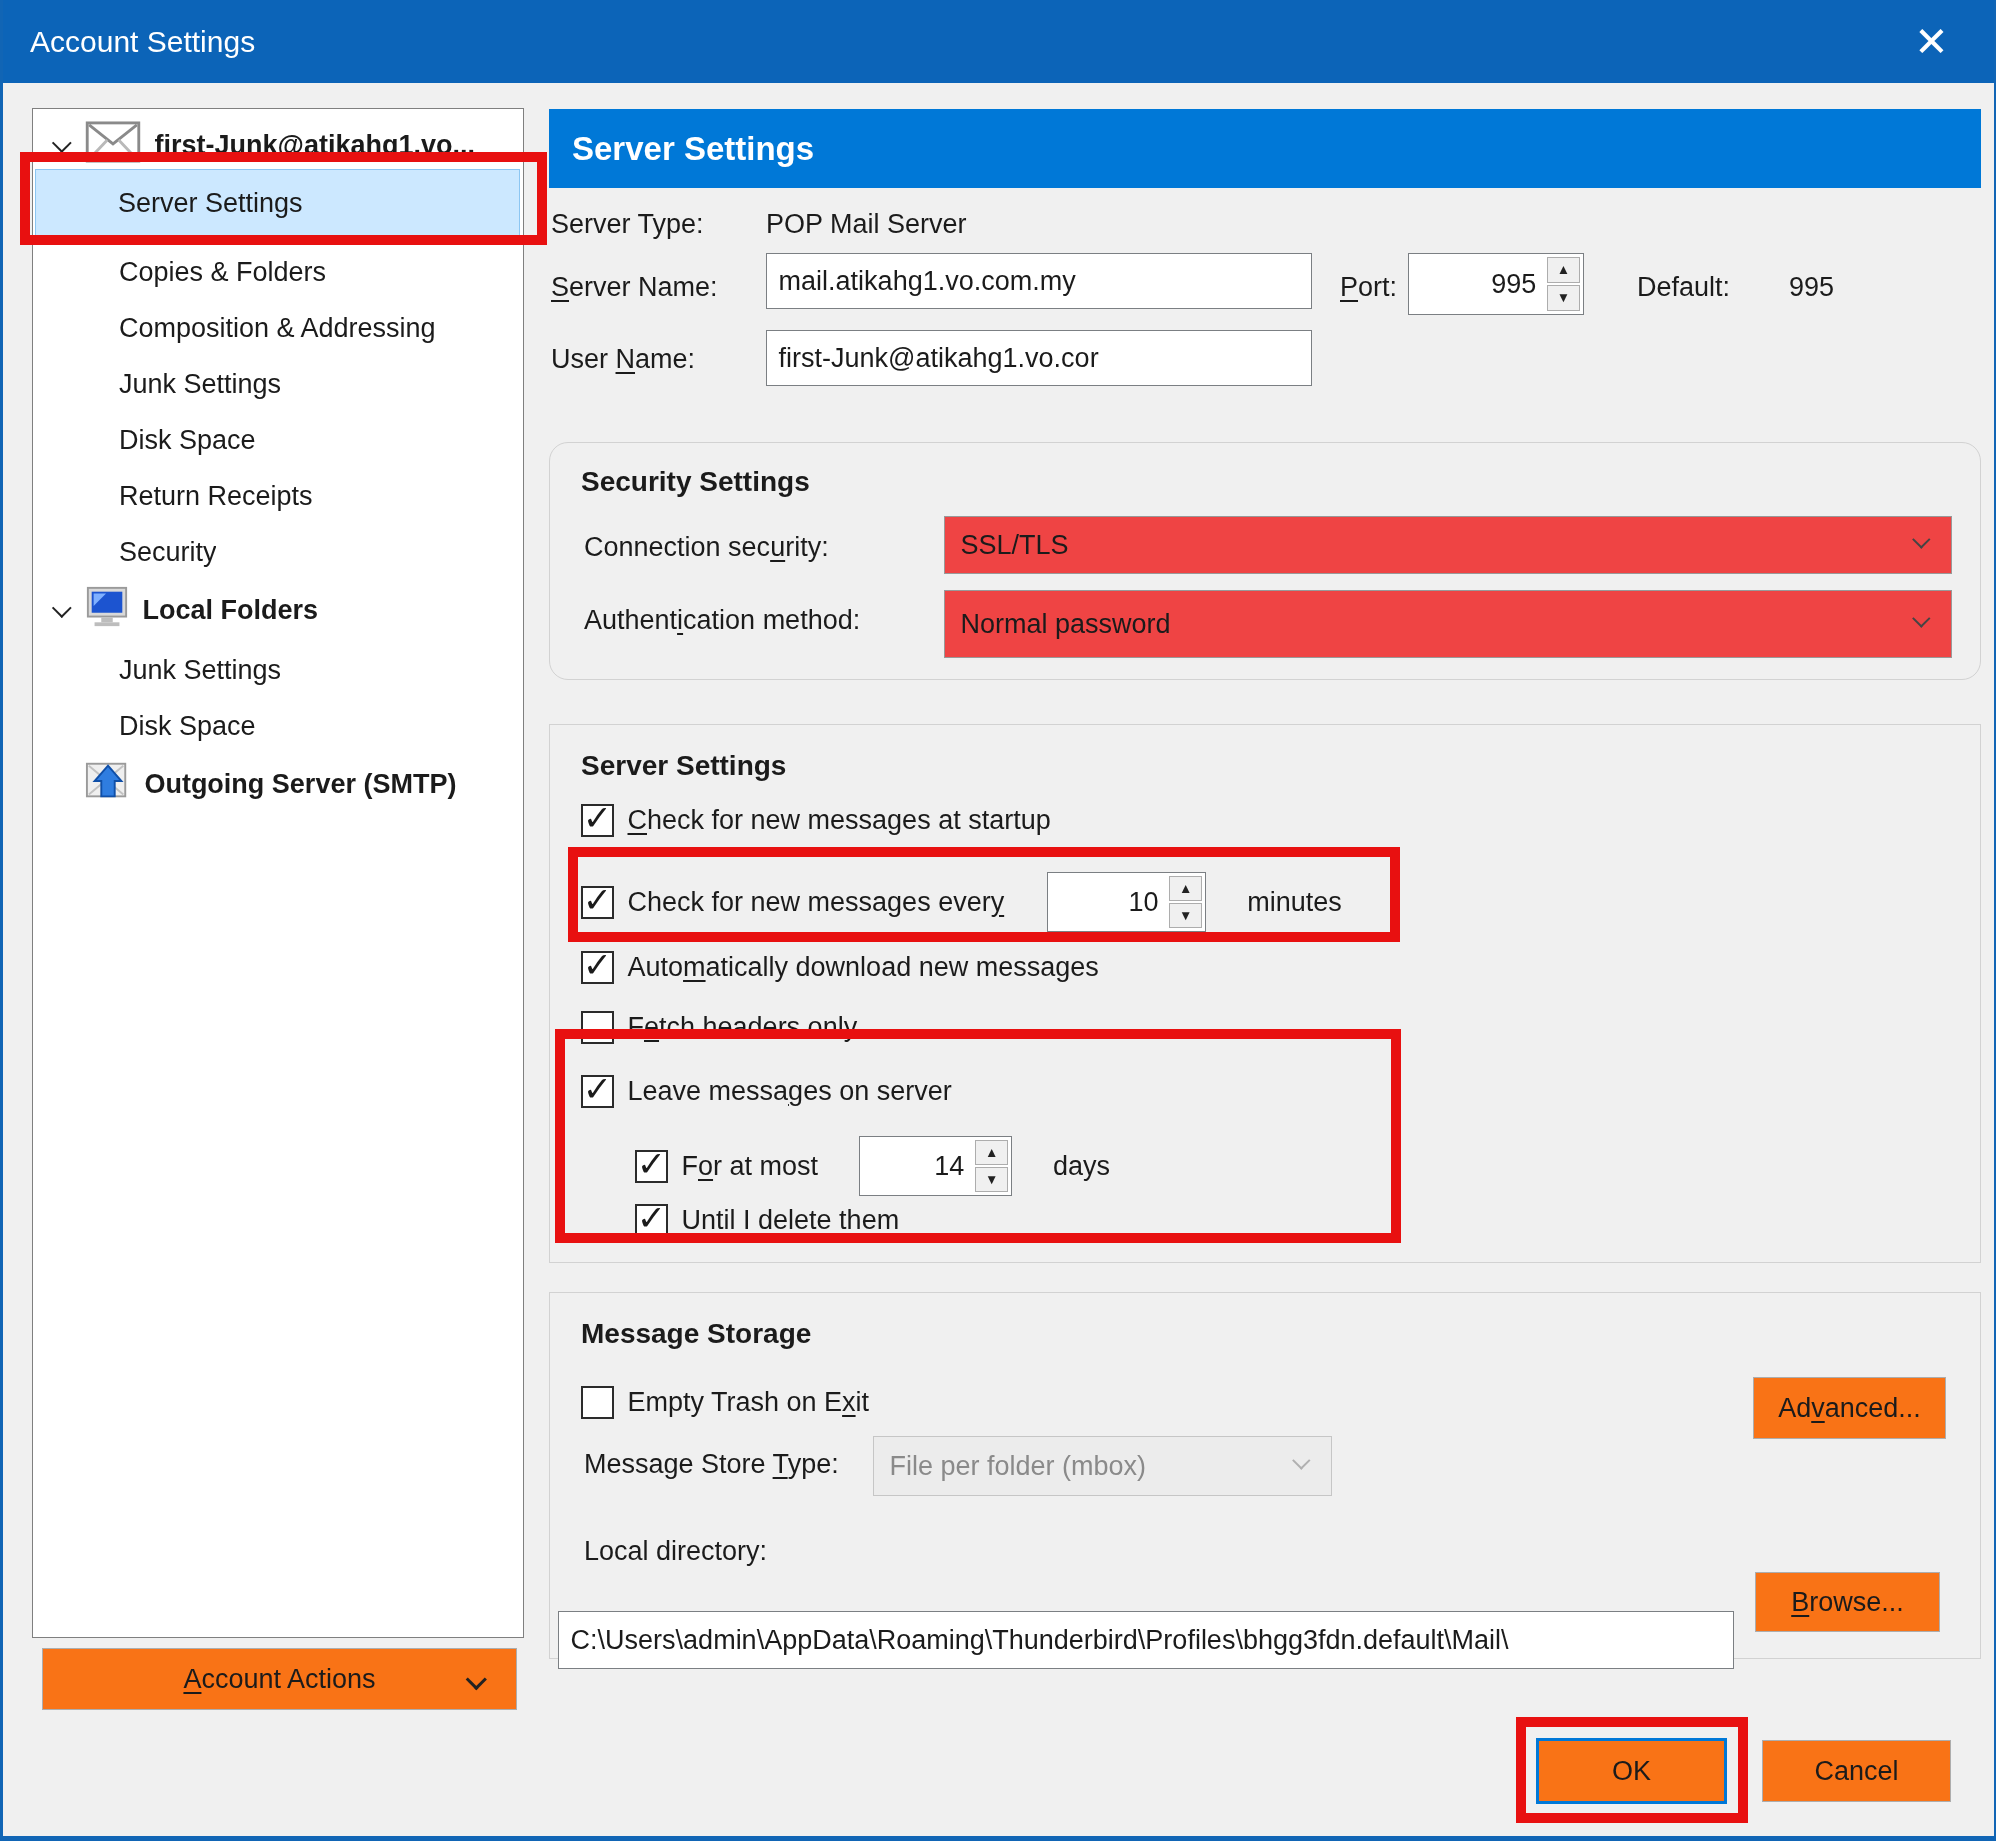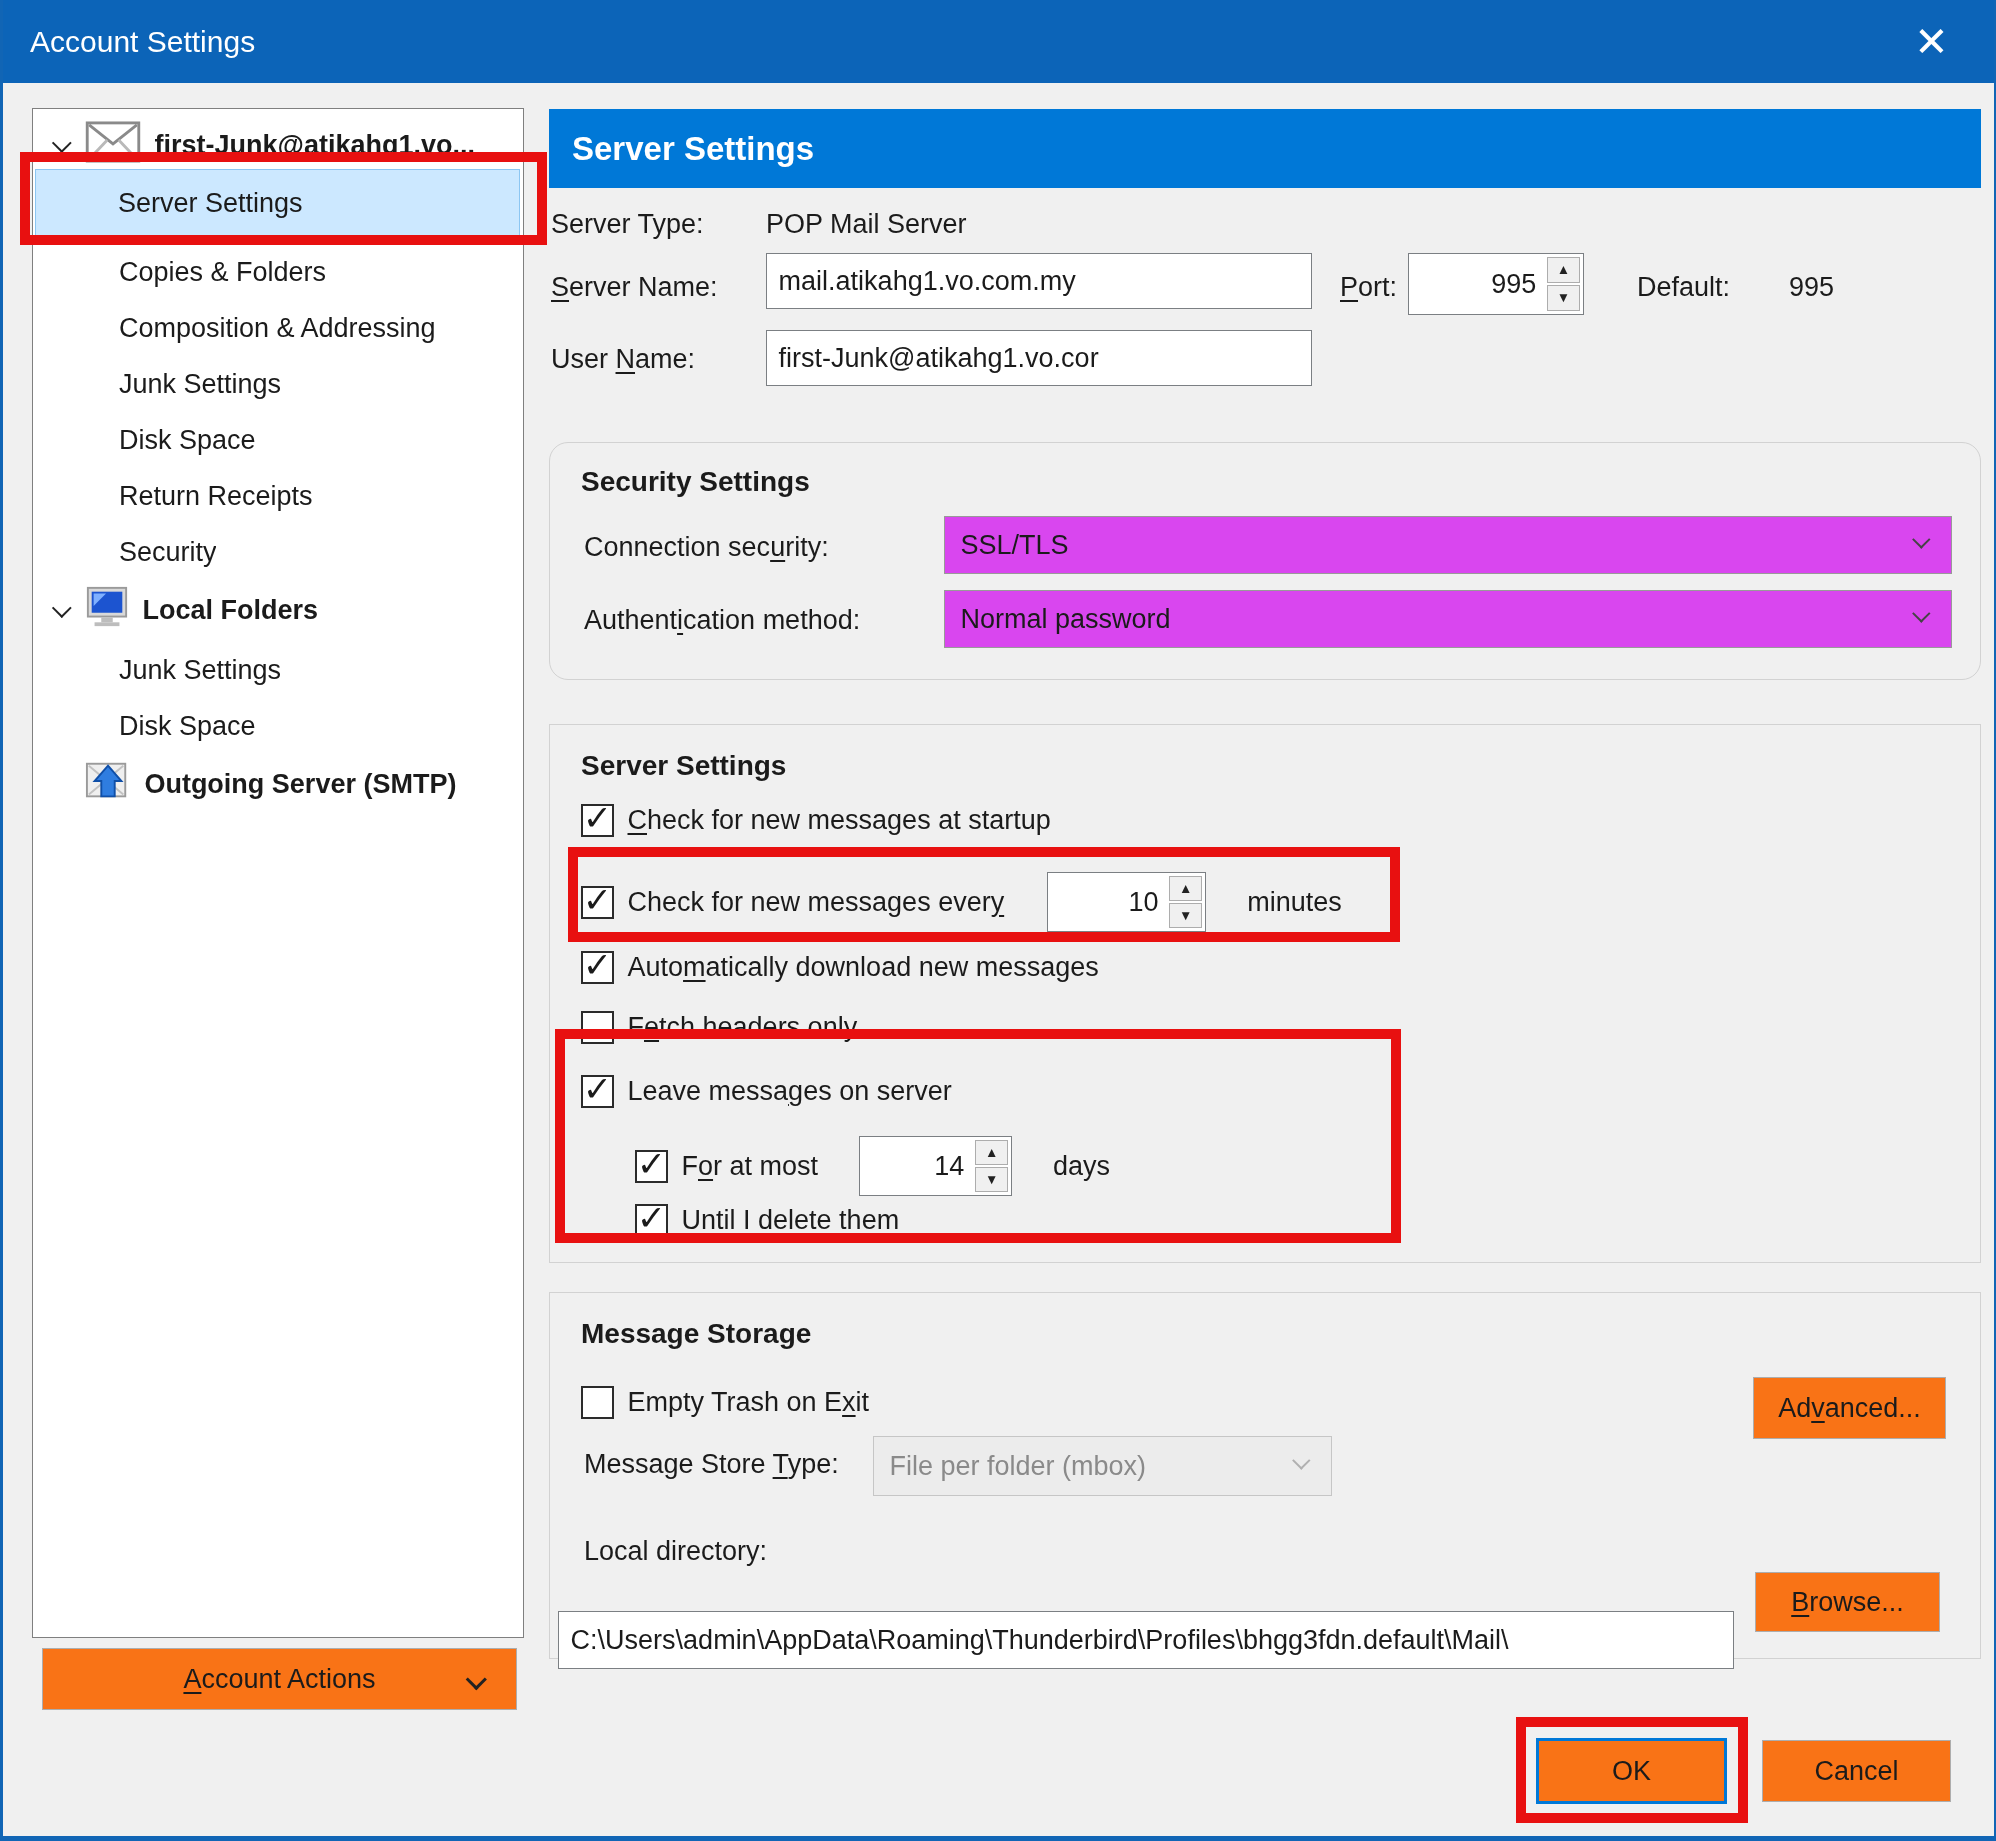--- a/index.html
+++ b/index.html
@@ -49,21 +49,21 @@
 
   .spinbox { position:absolute; background:#fff; border:1.9px solid #7b7f83; display:flex; align-items:stretch; }
   .spin-val { flex:1; font-size:27px; display:flex; align-items:center; justify-content:flex-end; padding-right:7.7px; }
   .spin-col { width:39px; display:flex; flex-direction:column; padding:2.9px 2.9px; gap:1.9px; }
   .spin-btn { flex:1; background:#f0f0f0; border:1px solid #adadad; font-size:13.5px; color:#222;
               display:flex; align-items:center; justify-content:center; line-height:1; }
 
   .groupbox { position:absolute; border:1.9px solid #d2d2d2; }
   .group-title { position:absolute; left:31px; font-size:28px; font-weight:bold; white-space:nowrap; }
 
-  .combo { position:absolute; background:#d946ef; border:1.9px solid #999999; display:flex; align-items:center;
+  .combo { position:absolute; background:#ef4444; border:1.9px solid #999999; display:flex; align-items:center;
            padding:0 54px 0 15.4px; font-size:27px; }
   .combo .cchev { position:absolute; right:21px; top:50%; margin-top:-11.6px; width:15.4px; height:15.4px; }
   .cchev::after { content:""; position:absolute; width:10.6px; height:10.6px; border-right:2.9px solid #444;
                   border-bottom:2.9px solid #444; transform:rotate(45deg); }
   .combo.disabled { background:#ececec; border-color:#c6c6c6; color:#8a8a8a; }
   .combo.disabled .cchev::after { border-color:#b0b0b0; }
 
   .cbrow { position:absolute; display:flex; align-items:center; }
   .cb { width:33px; height:33px; background:#fff; border:2.9px solid #2b2b2b; display:flex; align-items:center;
         justify-content:center; flex:none; margin-right:13.5px; }
@@ -198,21 +198,21 @@
   </div>
 
   <div class="groupbox" style="left:546px;top:442px;width:1432px;height:238px;border-radius:19px;">
     <span class="group-title" style="top:23px;">Security Settings</span>
     <span class="lbl" style="position:absolute;left:34px;top:89px;"><span>Connection sec</span><span class="mn">u</span><span>rity:</span></span>
     <div class="combo" style="left:394px;top:73px;width:1008px;height:58px;">
       <span>SSL/TLS</span>
       <span class="cchev"></span>
     </div>
     <span class="lbl" style="position:absolute;left:34px;top:162px;"><span>Authent</span><span class="mn">i</span><span>cation method:</span></span>
-    <div class="combo" style="left:394px;top:147px;width:1008px;height:58px;">
+    <div class="combo" style="left:394px;top:147px;width:1008px;height:68px;">
       <span>Normal password</span>
       <span class="cchev"></span>
     </div>
   </div>
 
   <div class="groupbox" style="left:546px;top:724px;width:1432px;height:539px;">
     <span class="group-title" style="top:25px;">Server Settings</span>
 
     <div class="cbrow" style="left:31px;top:79px;">
       <span class="cb">

